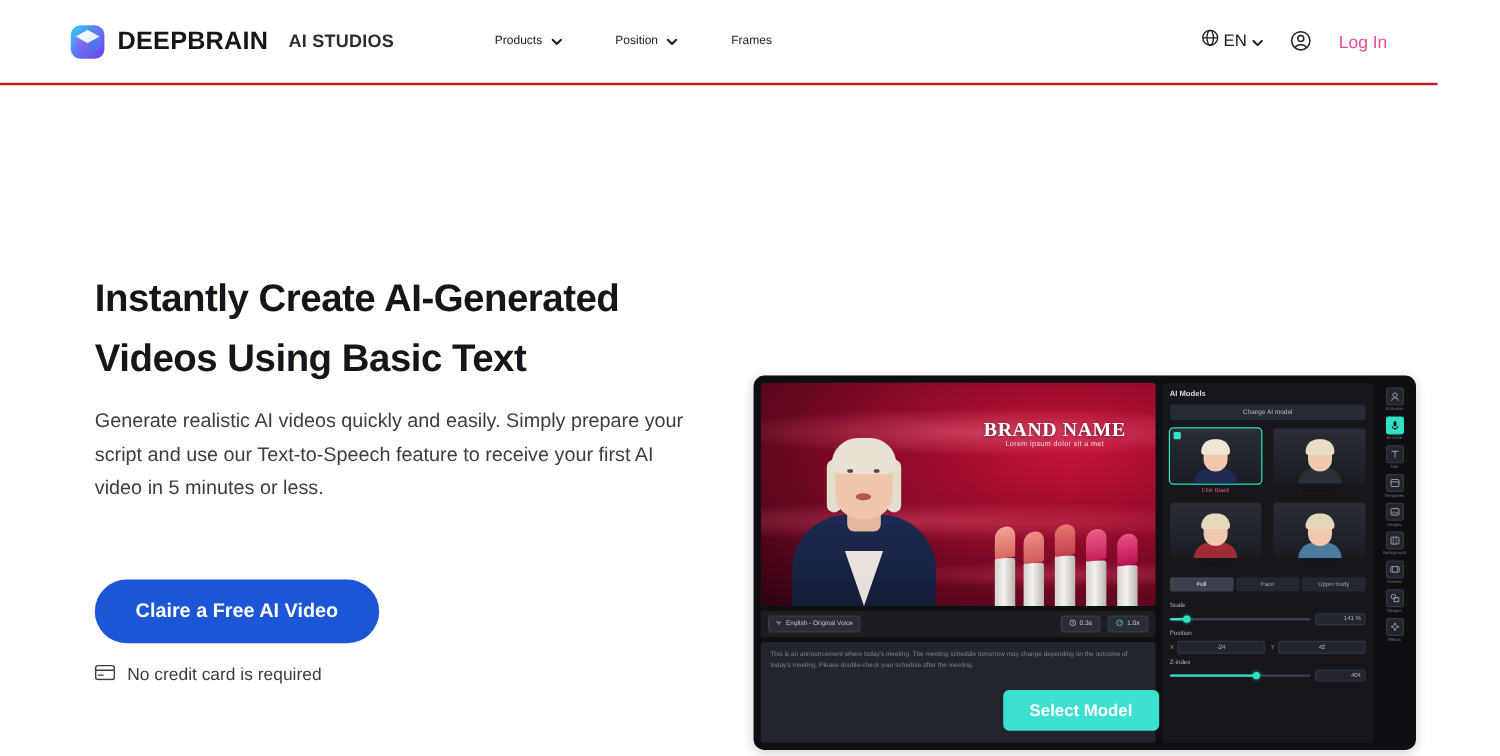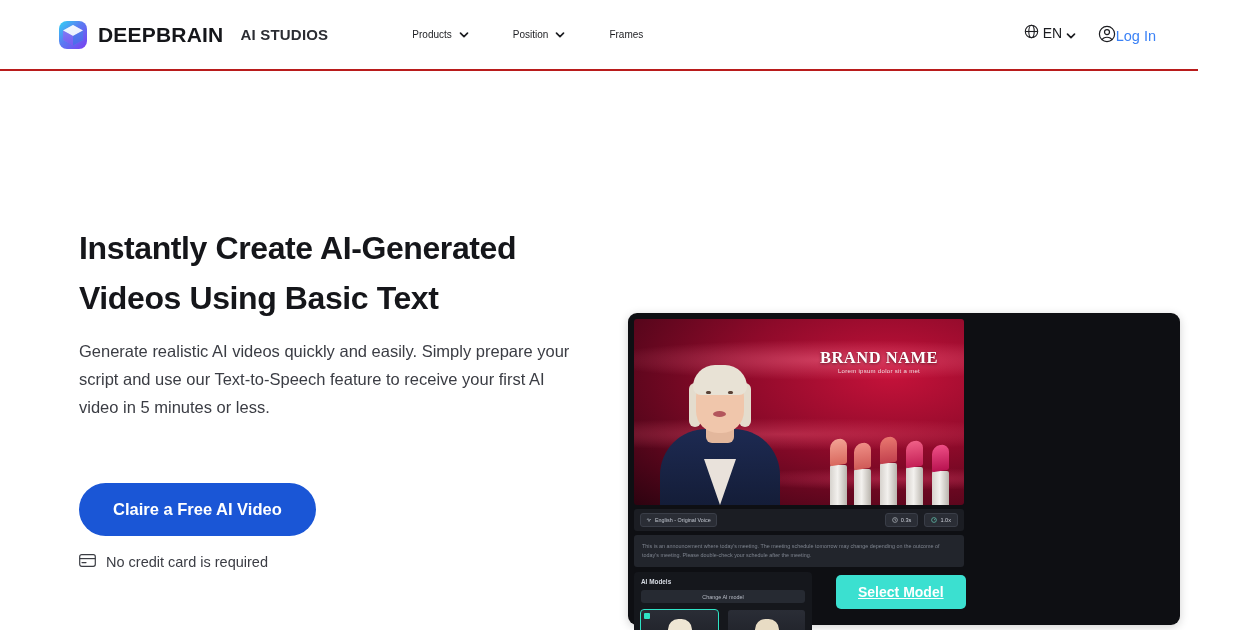--- a/index.html
+++ b/index.html
@@ -42,22 +42,22 @@
   .header-right {
     position:absolute; right:26px; top:0; height:71px;
     display:flex; align-items:center; gap:0;
   }
   .lang {
     position:absolute; left:-58px; top:24px;
     display:flex; align-items:center; gap:4px;
     font-size:14px; color:#1c1d21; cursor:pointer;
   }
   .login {
-    display:flex; align-items:center; gap:0;
-    font-size:14.5px; font-weight:500; color:#3b82f6;
+    display:flex; align-items:center; gap:23px;
+    font-size:14.5px; font-weight:500; color:#ec4899;
     padding:0 16px; cursor:pointer; white-space:nowrap;justify-content:center;
   }
   .btn-sales {
     background:#1a56d6; color:#fff; border:none; border-radius:22px;
     font-family:inherit; font-size:14.5px; font-weight:700;
     padding:12px 24px; margin-left:12px; cursor:pointer; white-space:nowrap;
   }
 
   
   .hero { display:flex; padding:0; position:relative; height:559px; }
@@ -78,21 +78,21 @@
   .nocard {
     margin-top:18px; display:flex; align-items:center; gap:10px;
     font-size:14.5px; color:#3b3d44;
   }
 
   
   .mock {
     position:absolute; left:628px; top:242px;
     width:552px; height:312px;
     background:#0e0f13; border-radius:9px; padding:6px;
-    display:flex; gap:5px; box-shadow:0 2px 10px rgba(0,0,0,.18);flex-direction:column;
+    display:flex; gap:5px; box-shadow:0 2px 10px rgba(0,0,0,.18);
   }
   .mock-stage { width:330px; display:flex; flex-direction:column; gap:4px; }
   .stage-video {
     height:186px; border-radius:3px; position:relative; overflow:hidden;
     background:
       radial-gradient(ellipse at 78% 30%, #c5123a 0%, #8e0a2a 42%, #59061c 75%, #2d0310 100%);
   }
   .vid-swoosh {
     position:absolute; inset:0;
     background:
@@ -239,21 +239,21 @@
     background:#22252c; border:1px solid #343843;
     display:flex; align-items:center; justify-content:center;
   }
   .rail-box.on { background:#2fe3c6; border-color:#2fe3c6; }
   .rail-label { font-size:3.6px; color:#70757f; margin-top:1px; line-height:4px; }
 
   .select-model-btn {
     position:absolute; left:208px; top:262px;
     background:#3be0d0; color:#fff; border:none; border-radius:5px;
     font-family:inherit; font-size:14px; font-weight:700;
-    padding:9px 22px; cursor:pointer; z-index:5;text-decoration:underline;
+    padding:9px 22px; cursor:pointer; z-index:5;
   }
 </style>
 </head>
 <body>
 
 <div class="header">
 
   <div class="brand">
     <span class="brand-logo">
       <svg width="30" height="30" viewBox="0 0 30 30">

